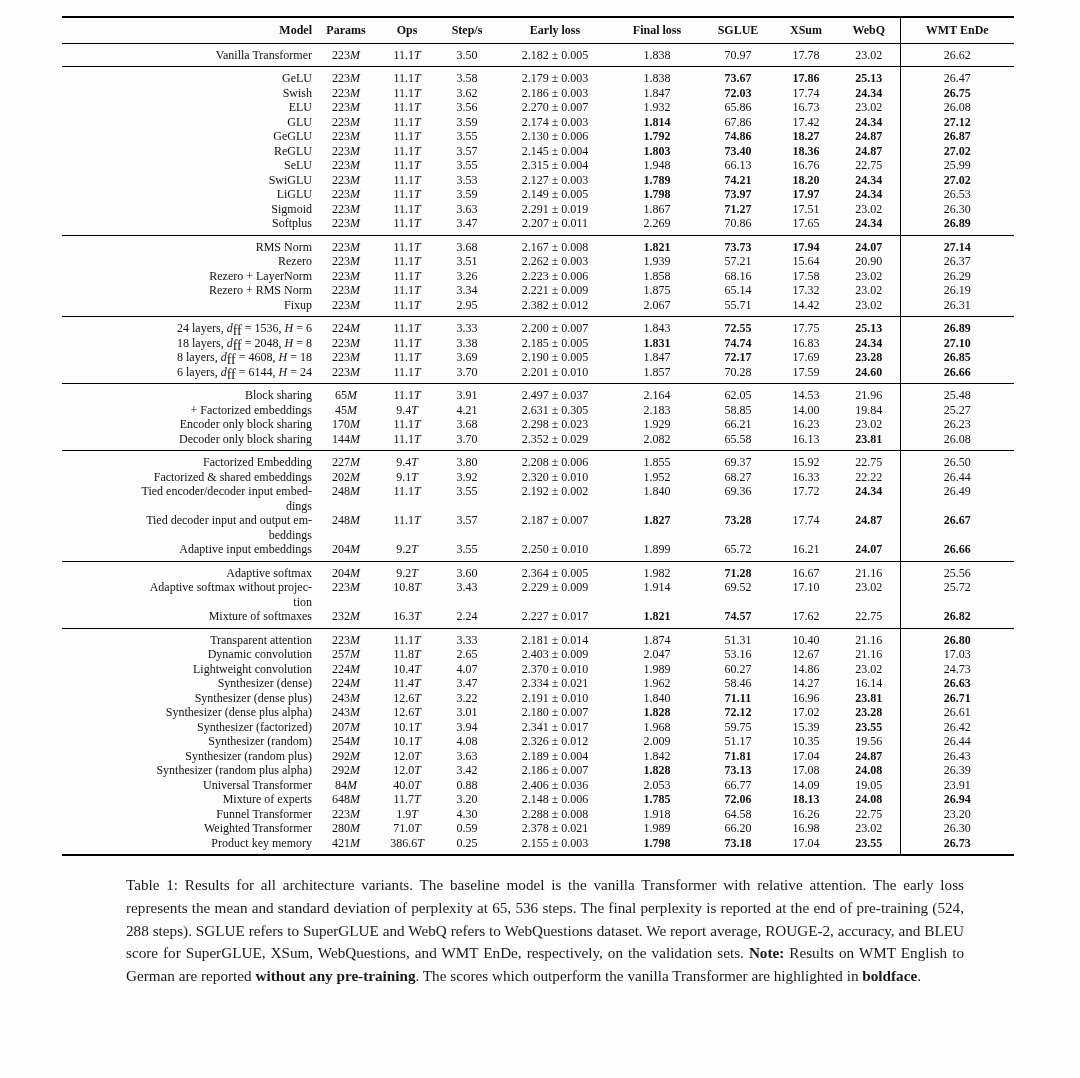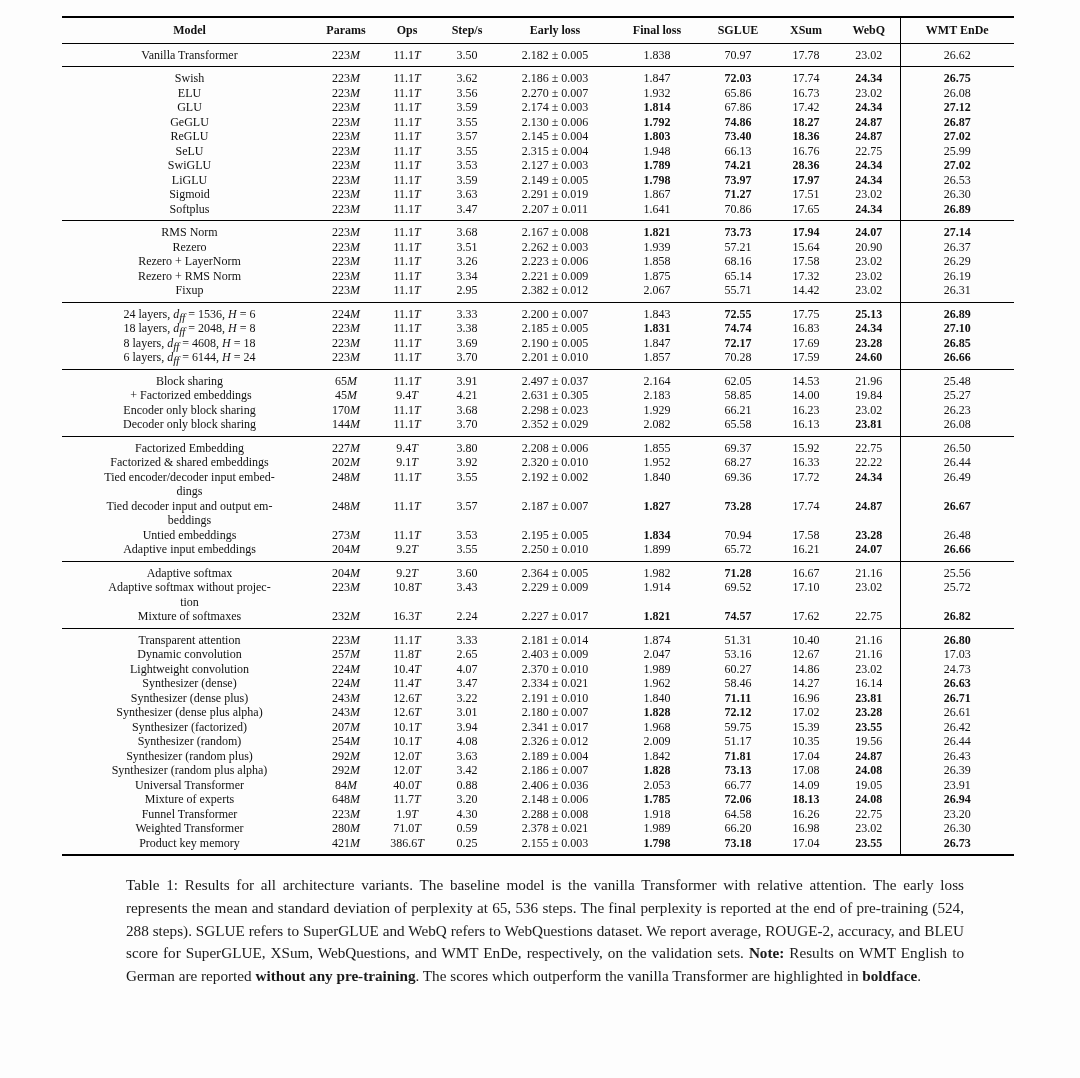--- a/index.html
+++ b/index.html
@@ -30,28 +30,28 @@
     vertical-align: top;
     text-align: center;
     font-weight: normal;
   }
   thead th {
     font-weight: bold;
     border-bottom: 1px solid #000;
     padding-top: 5px;
     padding-bottom: 5px;
   }
-  th.model, td.model { text-align: center; padding-left: 5px; }
+  th.model, td.model { text-align: right; padding-left: 5px; }
   td.model { white-space: pre-line; }
   tbody { border-top: 1px solid #000; }
   tbody tr:first-child td { padding-top: 4px; }
   tbody tr:last-child td { padding-bottom: 4px; }
   .sep { border-left: 1px solid #000; }
   .bold { font-weight: bold; }
-  td sub, th sub { font-size: 11px; line-height: 0; font-style: italic; }
+  td sub, th sub { font-size: 14px; line-height: 0; }
 
   .caption {
     width: 838px;
     margin: 18px 4px 0 64px;
     font-size: 15.2px;
     line-height: 1.5;
     text-align: justify;
     color: #1a1a1a;
   }
 </style>
@@ -96,20 +96,32 @@
           <td>2.182 ± 0.005</td>
           <td>1.838</td>
           <td>70.97</td>
           <td>17.78</td>
           <td>23.02</td>
           <td class="sep">26.62</td>
         </tr>
       </tbody>
       <tbody>
         <tr>
+          <td class="model">GeLU</td>
+          <td>223<i>M</i></td>
+          <td>11.1<i>T</i></td>
+          <td>3.58</td>
+          <td>2.179 ± 0.003</td>
+          <td>1.838</td>
+          <td class="bold">73.67</td>
+          <td class="bold">17.86</td>
+          <td class="bold">25.13</td>
+          <td class="sep">26.47</td>
+        </tr>
+        <tr>
           <td class="model">Swish</td>
           <td>223<i>M</i></td>
           <td>11.1<i>T</i></td>
           <td>3.62</td>
           <td>2.186 ± 0.003</td>
           <td>1.847</td>
           <td class="bold">72.03</td>
           <td>17.74</td>
           <td class="bold">24.34</td>
           <td class="bold sep">26.75</td>
@@ -175,21 +187,21 @@
           <td class="sep">25.99</td>
         </tr>
         <tr>
           <td class="model">SwiGLU</td>
           <td>223<i>M</i></td>
           <td>11.1<i>T</i></td>
           <td>3.53</td>
           <td>2.127 ± 0.003</td>
           <td class="bold">1.789</td>
           <td class="bold">74.21</td>
-          <td class="bold">28.36</td>
+          <td class="bold">18.20</td>
           <td class="bold">24.34</td>
           <td class="bold sep">27.02</td>
         </tr>
         <tr>
           <td class="model">LiGLU</td>
           <td>223<i>M</i></td>
           <td>11.1<i>T</i></td>
           <td>3.59</td>
           <td>2.149 ± 0.005</td>
           <td class="bold">1.798</td>
@@ -209,21 +221,21 @@
           <td>17.51</td>
           <td>23.02</td>
           <td class="sep">26.30</td>
         </tr>
         <tr>
           <td class="model">Softplus</td>
           <td>223<i>M</i></td>
           <td>11.1<i>T</i></td>
           <td>3.47</td>
           <td>2.207 ± 0.011</td>
-          <td>1.641</td>
+          <td>2.269</td>
           <td>70.86</td>
           <td>17.65</td>
           <td class="bold">24.34</td>
           <td class="bold sep">26.89</td>
         </tr>
       </tbody>
       <tbody>
         <tr>
           <td class="model">RMS Norm</td>
           <td>223<i>M</i></td>
@@ -430,32 +442,20 @@
           <td>11.1<i>T</i></td>
           <td>3.57</td>
           <td>2.187 ± 0.007</td>
           <td class="bold">1.827</td>
           <td class="bold">73.28</td>
           <td>17.74</td>
           <td class="bold">24.87</td>
           <td class="bold sep">26.67</td>
         </tr>
         <tr>
-          <td class="model">Untied embeddings</td>
-          <td>273<i>M</i></td>
-          <td>11.1<i>T</i></td>
-          <td>3.53</td>
-          <td>2.195 ± 0.005</td>
-          <td class="bold">1.834</td>
-          <td>70.94</td>
-          <td>17.58</td>
-          <td class="bold">23.28</td>
-          <td class="sep">26.48</td>
-        </tr>
-        <tr>
           <td class="model">Adaptive input embeddings</td>
           <td>204<i>M</i></td>
           <td>9.2<i>T</i></td>
           <td>3.55</td>
           <td>2.250 ± 0.010</td>
           <td>1.899</td>
           <td>65.72</td>
           <td>16.21</td>
           <td class="bold">24.07</td>
           <td class="bold sep">26.66</td>

